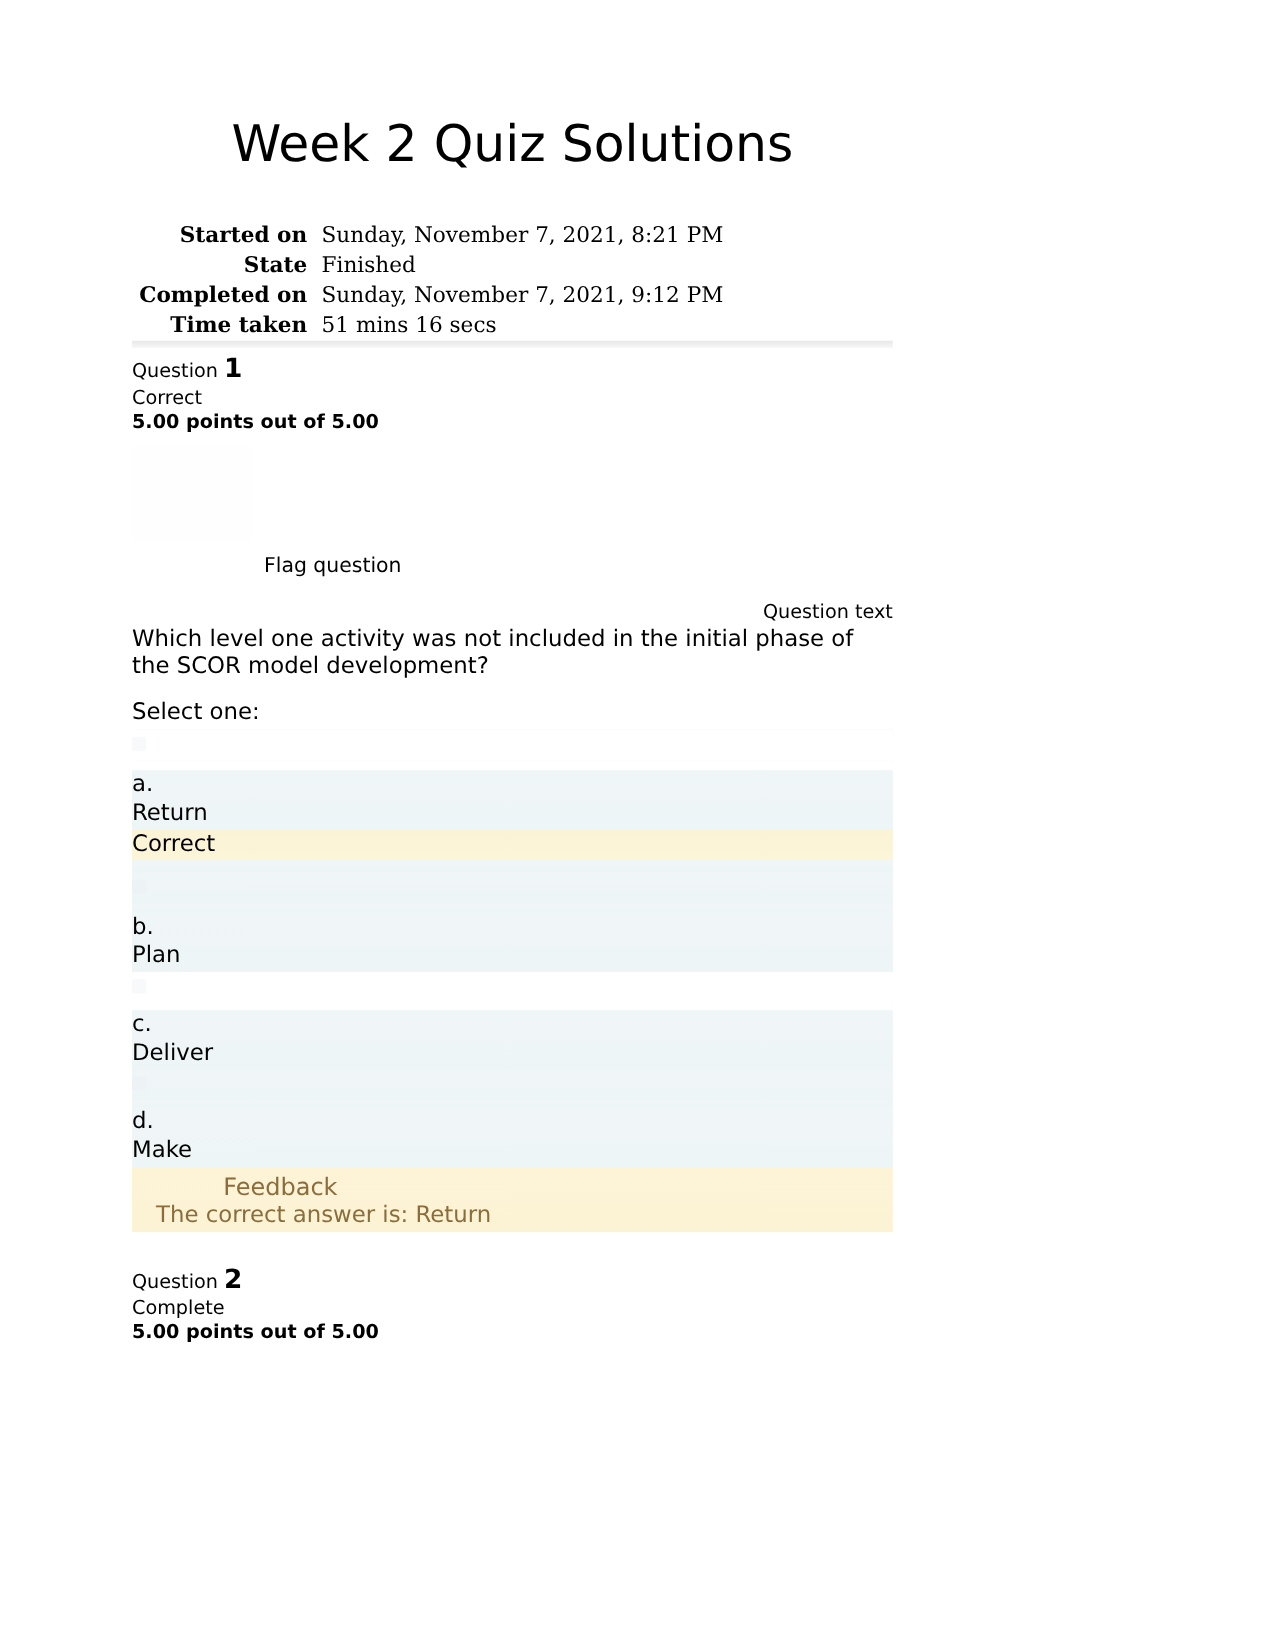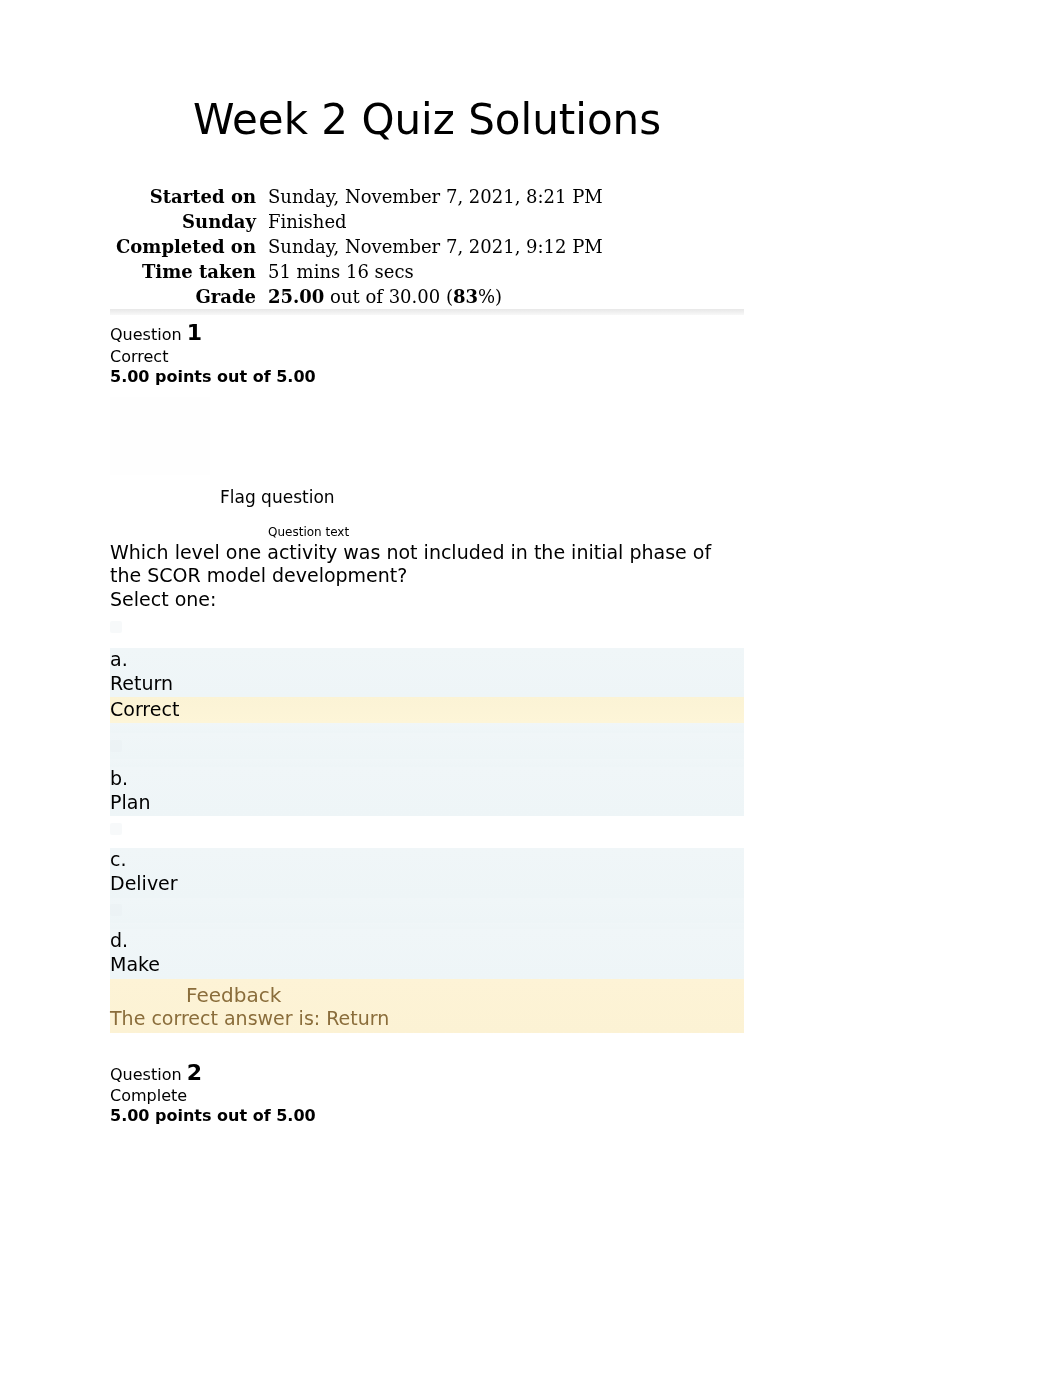--- a/index.html
+++ b/index.html
@@ -75,31 +75,32 @@
     height: 78px;
     background: #fefefe;
     opacity: 0.5;
   }
   .flag-text {
     font-size: 17px;
     padding-left: 110px;
     margin-top: 12px;
   }
   .qtext-head {
-    font-size: 12px;
-    text-align: left;
+    font-size: 16px;
+    text-align: right;
     margin: 18px 0 2px 0;
     padding-left: 158px;
   }
   .qtext-body {
     font-size: 19px;
     line-height: 1.25;
   }
   .select-one {
     font-size: 19px;
+    margin-top: 14px;
   }
   .options-area {
     margin-top: 4px;
     font-size: 19px;
   }
   .opt-row {
     padding: 0 0 2px 0;
     line-height: 1.25;
   }
   .bg-lightblue {
@@ -125,20 +126,21 @@
   }
   .feedback-head {
     font-size: 20px;
     padding-left: 76px;
     color: #8a6d3b;
     margin-top: 2px;
   }
   .feedback-body {
     font-size: 19px;
     color: #8a6d3b;
+    margin-left: 20px;
   }
   .feedback-wrap {
     background: linear-gradient(to bottom, #fdf3d6, #fcf2d4);
     padding: 2px 0 4px 0;
   }
   .q2-top-space {
     height: 22px;
     background: #fff;
   }
 </style>
@@ -148,36 +150,30 @@
 <div class="page">
   <h1 class="title">Week 2 Quiz Solutions</h1>
 
   <table class="summary-table">
     <tbody>
         <tr>
       <td class="label">Started on</td>
       <td>Sunday, November 7, 2021, 8:21 PM</td>
     </tr>
     <tr>
-      <td class="label">Sunday</td>
+      <td class="label">State</td>
       <td>Finished</td>
     </tr>
     <tr>
       <td class="label">Completed on</td>
       <td>Sunday, November 7, 2021, 9:12 PM</td>
     </tr>
     <tr>
       <td class="label">Time taken</td>
       <td>51 mins 16 secs</td>
-    </tr>
-    <tr>
-      <td class="label">Grade</td>
-      <td>
-        <b>25.00</b><span> out of 30.00 (</span><b>83</b><span>%)</span>
-      </td>
     </tr>
   </tbody>
     </table>
 
   <div class="content">
     <div class="divider"></div>
 
     <div class="question-block">
       <div class="q-meta">
         <div>

